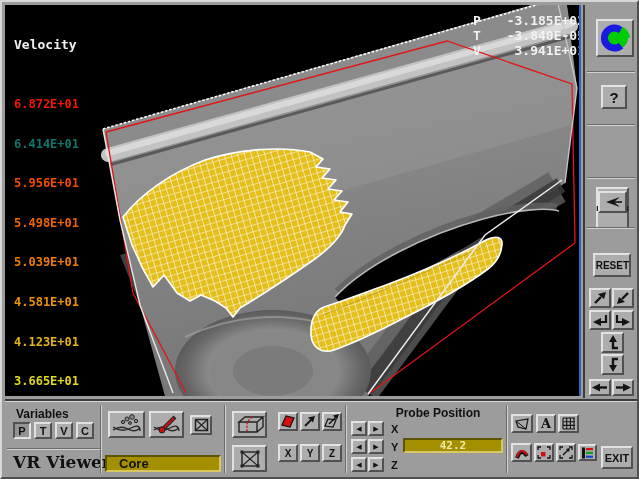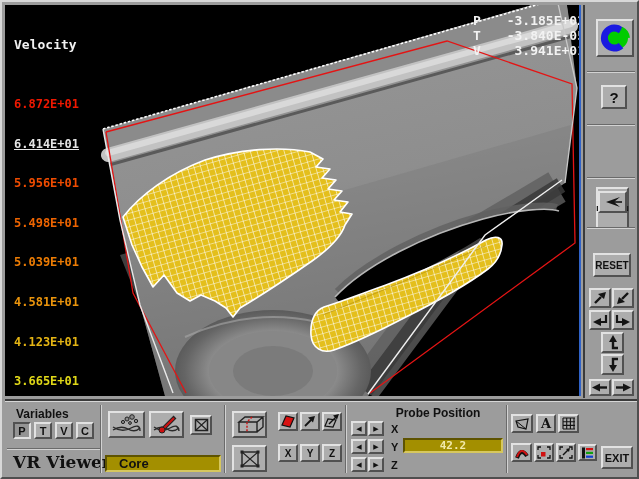--- a/index.html
+++ b/index.html
@@ -96,21 +96,21 @@
 
       <path d="M98,124 L552,-6" stroke="#ffffff" stroke-width="1.6" stroke-dasharray="2.5,1.8" fill="none"></path>
       <path d="M98,124 L115,215 L135,300 L168,388" stroke="#e8e8e8" stroke-width="1.4" fill="none"></path>
       <path d="M557,175 Q505,212 480,230 L363,389" stroke="#efefef" stroke-width="1.4" fill="none"></path>
       <path d="M552,-6 L572,83 L560,178" stroke="#c8c8c8" stroke-width="1.3" fill="none"></path>
     </svg>
 
     <div id="legend">
       <div class="t">Velocity</div>
       <div style="color: rgb(240, 24, 0);">6.872E+01</div>
-      <div style="color: #e5e5e5; text-decoration: underline;">6.414E+01</div>
+      <div style="color: #0f766e;">6.414E+01</div>
       <div style="color: rgb(240, 76, 0);">5.956E+01</div>
       <div style="color: rgb(238, 100, 0);">5.498E+01</div>
       <div style="color: rgb(236, 124, 4);">5.039E+01</div>
       <div style="color: rgb(234, 148, 12);">4.581E+01</div>
       <div style="color: rgb(228, 180, 20);">4.123E+01</div>
       <div style="color: rgb(224, 216, 24);">3.665E+01</div>
       
       
       
       
@@ -153,21 +153,21 @@
       <span>DOMAIN</span>
     </div>
     <div class="hgroove" style="top:172px;"></div>
     <div class="btn" style="left:13px;top:186px;width:29px;height:22px;">
       <svg width="20" height="14" viewBox="0 0 20 14">
         <path d="M17,2 L3,7 L17,12 L11,7 Z" fill="#141414"></path>
         <path d="M11,7 H19" stroke="#141414" stroke-width="1.6"></path>
       </svg>
     </div>
     <div class="hgroove" style="top:222px;"></div>
-    <div class="btn" style="left:8px;top:248px;width:38px;height:24px;font-size:10px;font-weight:bold;">
+    <div class="btn" style="left:8px;top:248px;width:38px;height:24px;font-size:10px;font-weight:bold;justify-content:flex-end;">
       <span>RESET</span>
     </div>
     <div class="btn" style="left:4px;top:283px;width:22px;height:20px;">
       <svg width="16" height="14" viewBox="0 0 16 14">
           <path d="M3,12 L9,6" stroke="#141414" stroke-width="2.4"></path>
           <path d="M14,1 L6,3 L12,8 Z" fill="#141414"></path>
         </svg>
     </div>
     <div class="btn" style="left:27px;top:283px;width:22px;height:20px;">
       <svg width="16" height="14" viewBox="0 0 16 14">

